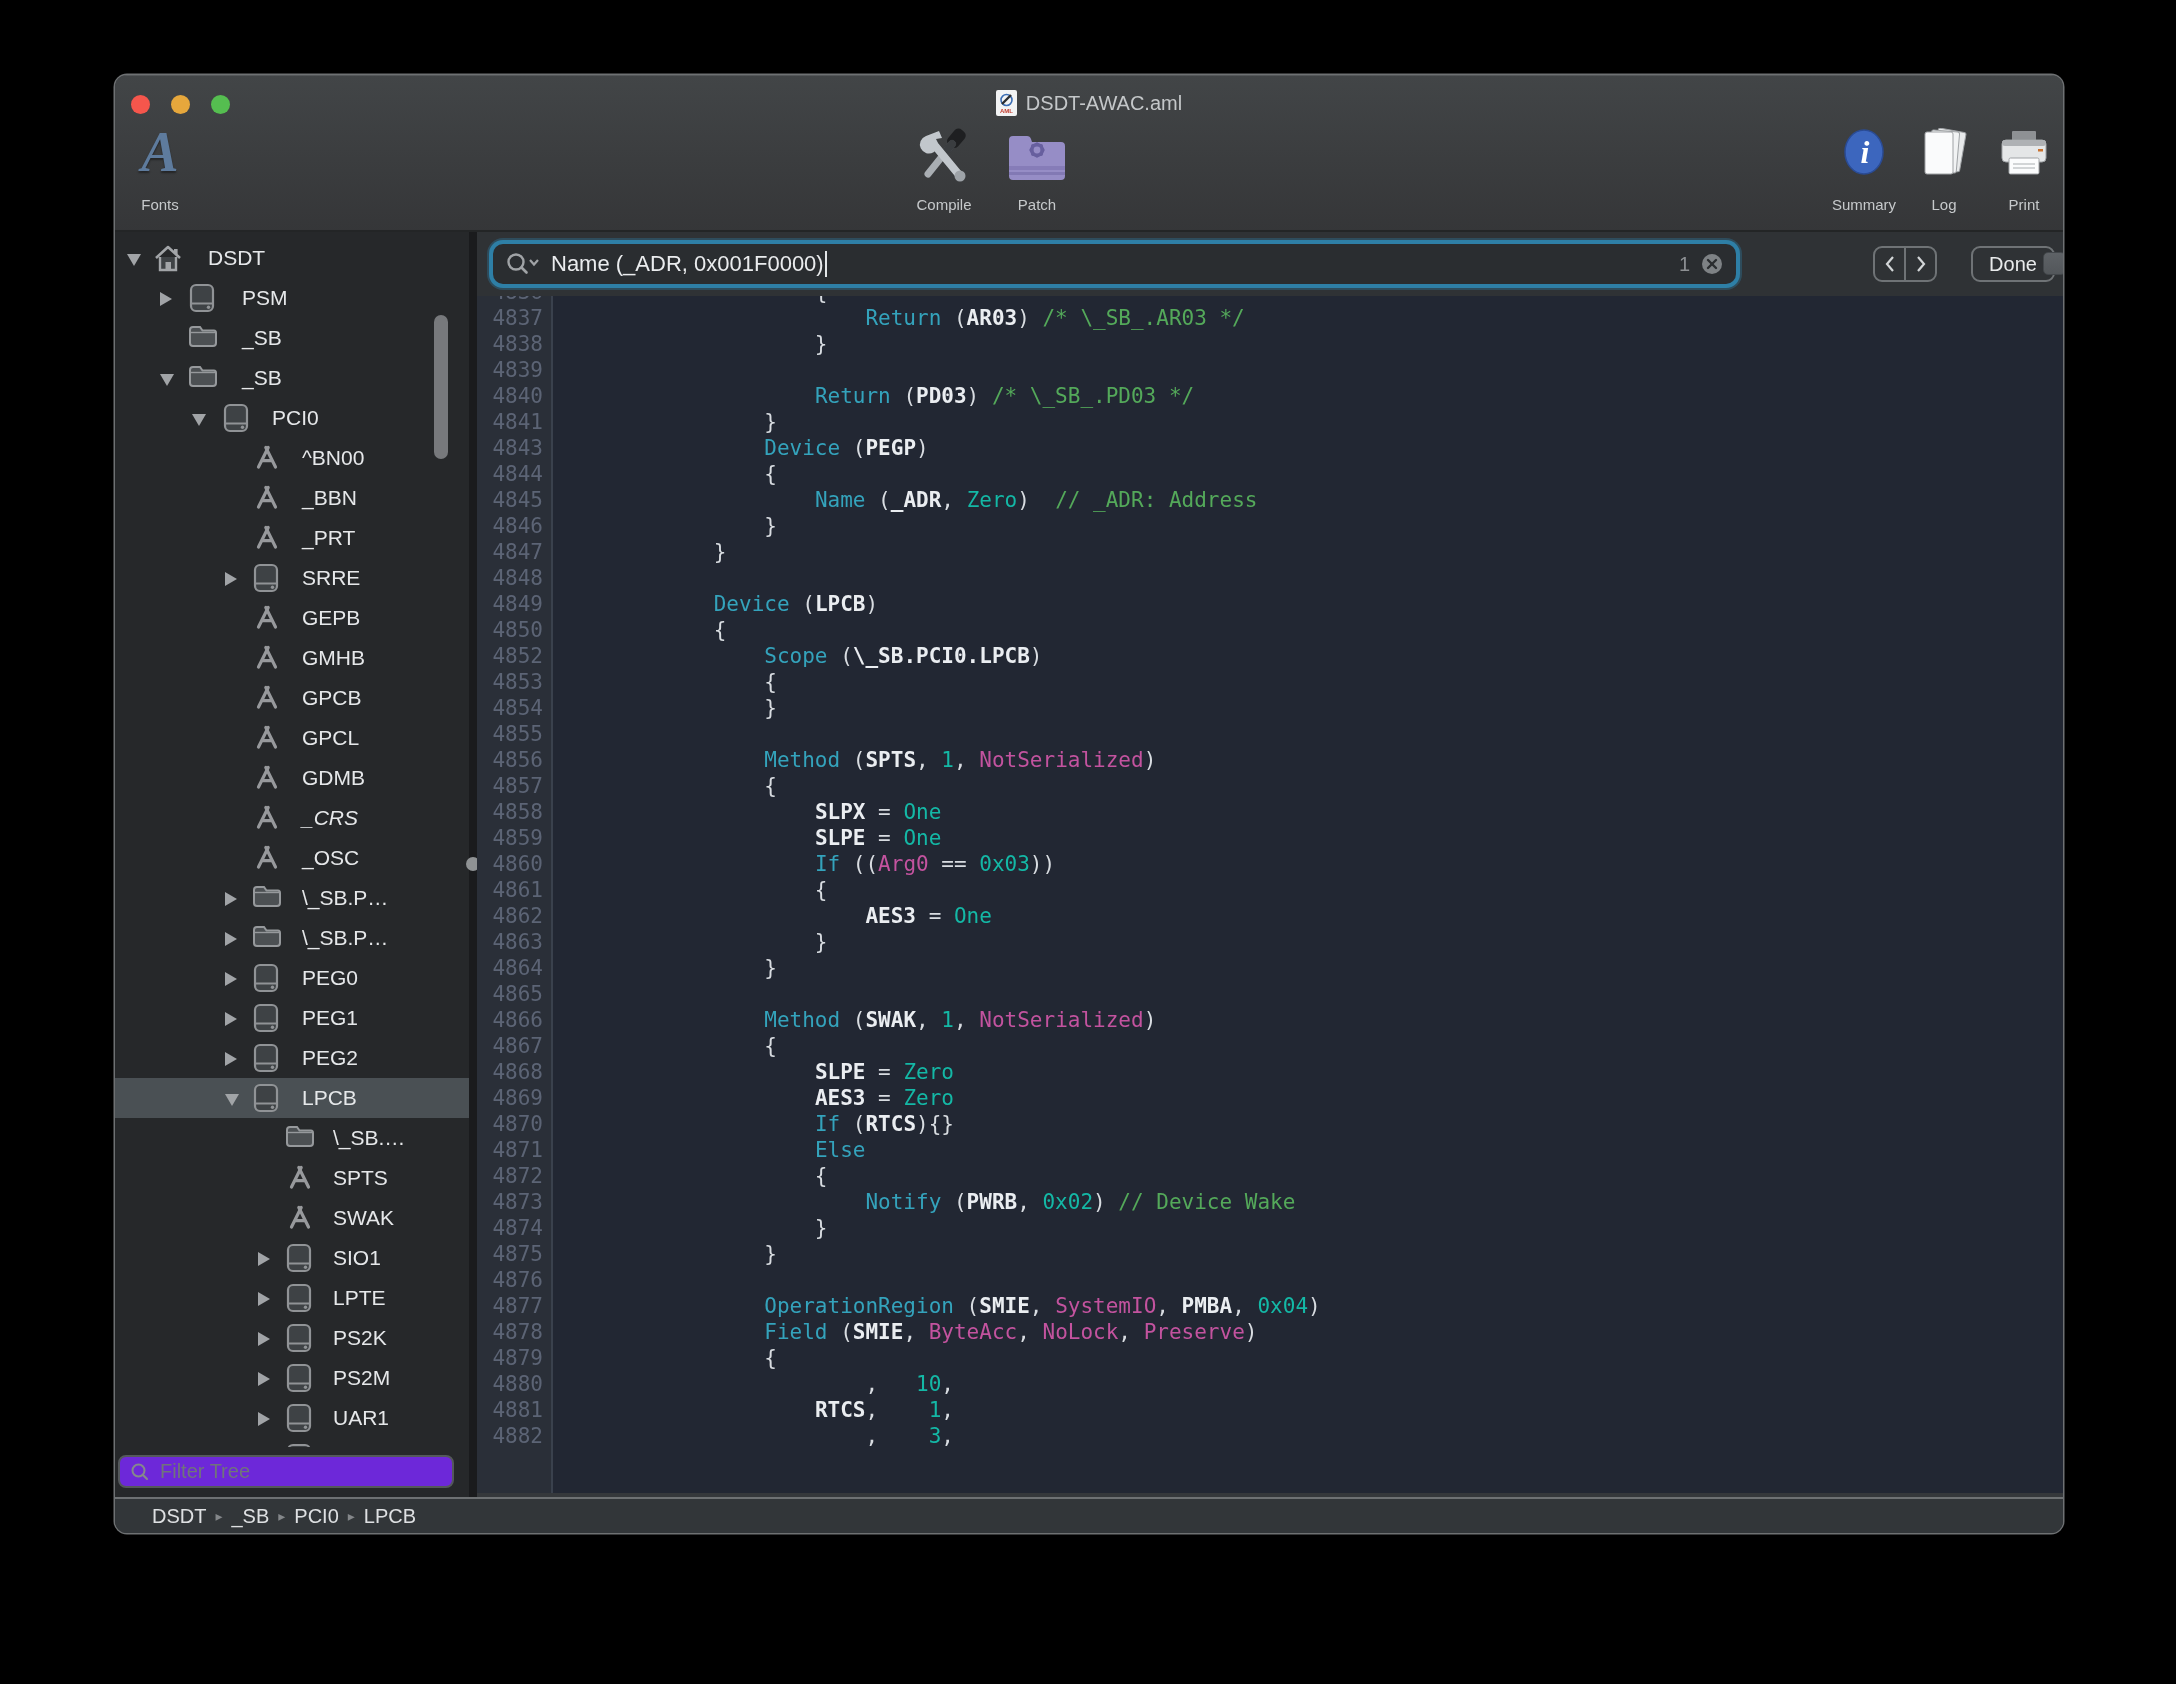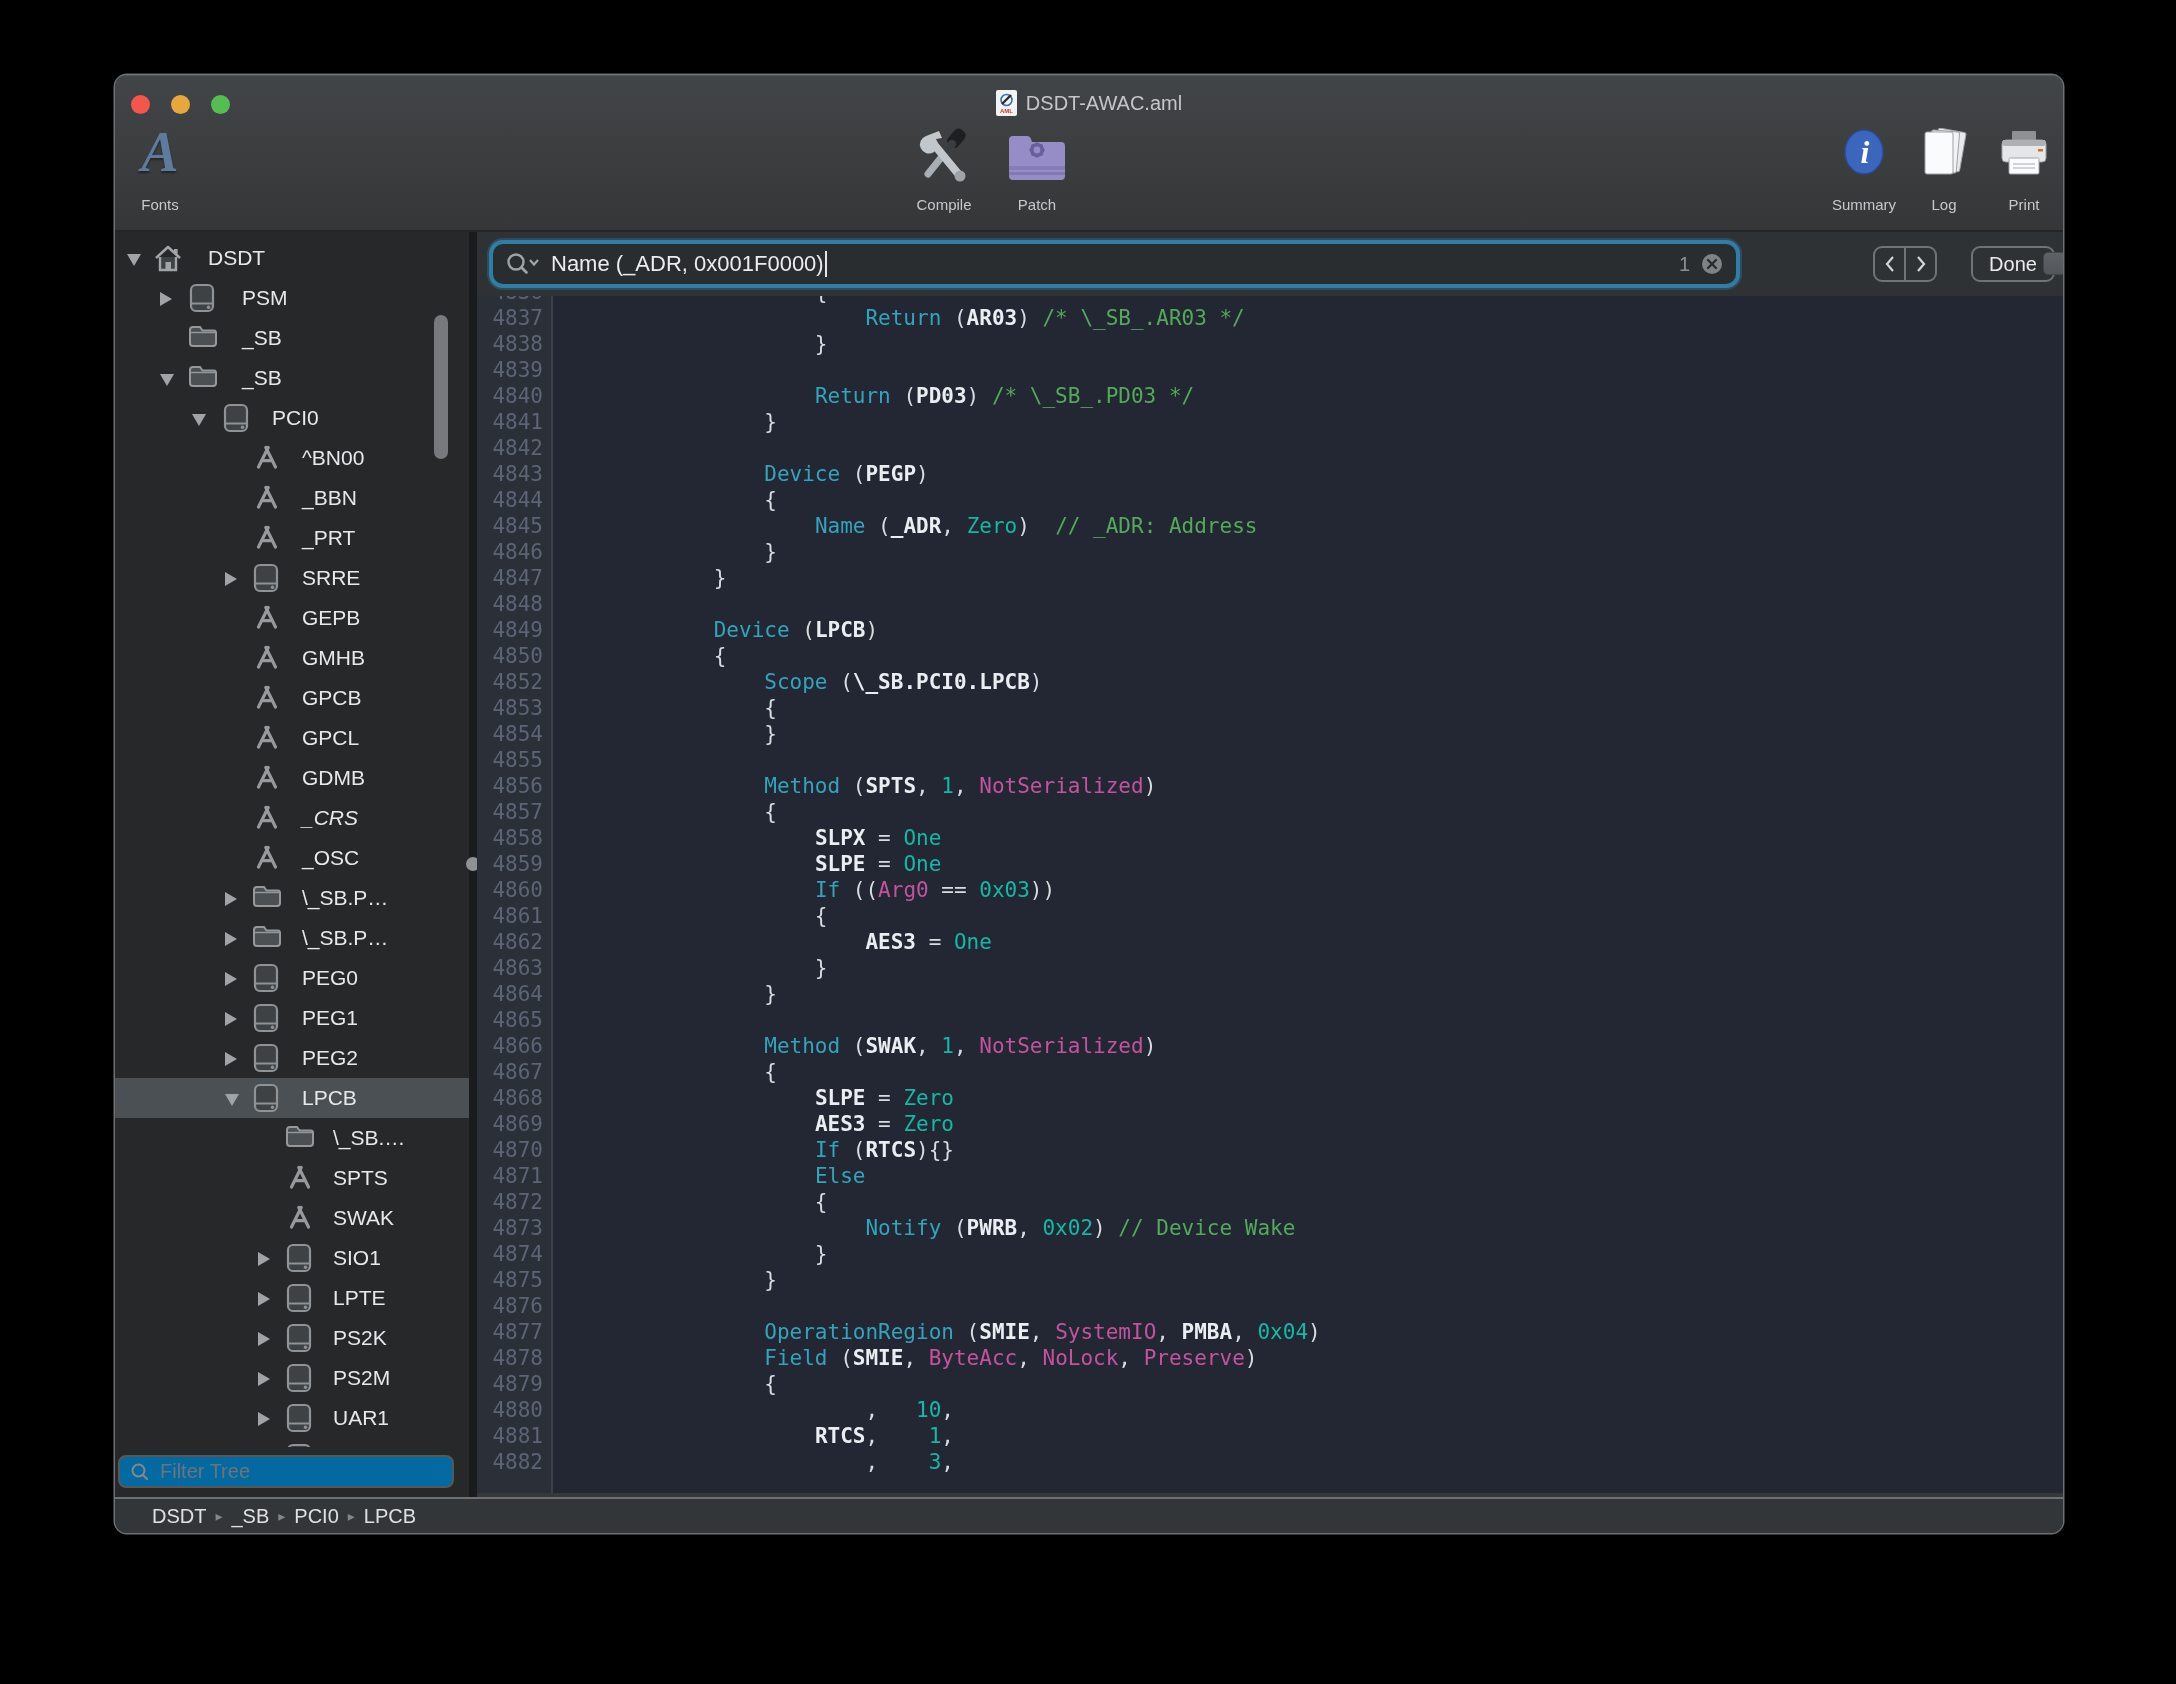--- a/index.html
+++ b/index.html
@@ -48,21 +48,21 @@
   .tree-row{position:absolute;left:0;width:354px;height:40px;}
   .tree-row.selected{background:#4A5054;}
   .disc{position:absolute;top:14px;width:0;height:0;}
   .disc.closed{border-left:12px solid #A1A4A7;border-top:7px solid transparent;border-bottom:7px solid transparent;}
   .disc.open{border-top:12px solid #A1A4A7;border-left:7px solid transparent;border-right:7px solid transparent;top:16px;}
   .tree-ic{position:absolute;top:5px;width:30px;height:30px;}
   .tree-lb{position:absolute;top:8px;color:#E6E8EA;font-size:21px;white-space:nowrap;}
   .scroll-pill{position:absolute;left:319px;top:83px;width:14px;height:144px;border-radius:7px;background:#77797C;}
   .filter-area{position:absolute;left:0;top:1215px;width:354px;height:50px;background:#26282A;}
   .filter-box{position:absolute;left:3px;top:8px;width:336px;height:33px;border:2px solid #54585B;
-              border-radius:8px;background:#0369a1;display:flex;align-items:center;box-sizing:border-box;}
+              border-radius:8px;background:#6d28d9;display:flex;align-items:center;box-sizing:border-box;}
   .filter-box input{background:none;border:none;outline:none;color:#BFC2C5;font-size:20px;
                     font-family:"Liberation Sans",sans-serif;width:260px;}
   .filter-box input::placeholder{color:#70747A;}
   .vdivider{position:absolute;left:354px;top:157px;width:8px;height:1265px;background:#1A1B1D;}
   .split-dot{position:absolute;left:351px;top:782px;width:14px;height:14px;border-radius:50%;background:#8F9294;}
   
   .editor{position:absolute;left:362px;top:221px;width:1586px;height:1197px;background:#222733;overflow:hidden;}
   .gutter-strip{position:absolute;left:0;top:0;width:74px;height:100%;background:#2A2F38;border-right:2px solid #3A414D;}
   .code-lines{position:absolute;left:0;top:-17px;width:100%;}
   .cl{display:flex;height:26px;line-height:26px;font-family:"DejaVu Sans Mono",monospace;font-size:21px;white-space:pre;}
@@ -511,21 +511,20 @@
 
     <div class="editor">
       <div class="gutter-strip"></div>
       <div class="code-lines">
           <div class="cl"><span class="ln">4836</span><span class="lc"><span class="t-p">                    {</span></span></div>
           <div class="cl"><span class="ln">4837</span><span class="lc"><span class="t-p">                        </span><span class="t-k">Return</span><span class="t-p"> (</span><span class="t-n">AR03</span><span class="t-p">) </span><span class="t-c">/* \_SB_.AR03 */</span></span></div>
           <div class="cl"><span class="ln">4838</span><span class="lc"><span class="t-p">                    }</span></span></div>
           <div class="cl"><span class="ln">4839</span><span class="lc"></span></div>
           <div class="cl"><span class="ln">4840</span><span class="lc"><span class="t-p">                    </span><span class="t-k">Return</span><span class="t-p"> (</span><span class="t-n">PD03</span><span class="t-p">) </span><span class="t-c">/* \_SB_.PD03 */</span></span></div>
           <div class="cl"><span class="ln">4841</span><span class="lc"><span class="t-p">                }</span></span></div>
-          <div class="cl"><span class="ln">4842</span><span class="lc"></span></div>
           <div class="cl"><span class="ln">4843</span><span class="lc"><span class="t-p">                </span><span class="t-k">Device</span><span class="t-p"> (</span><span class="t-n">PEGP</span><span class="t-p">)</span></span></div>
           <div class="cl"><span class="ln">4844</span><span class="lc"><span class="t-p">                {</span></span></div>
           <div class="cl"><span class="ln">4845</span><span class="lc"><span class="t-p">                    </span><span class="t-k">Name</span><span class="t-p"> (</span><span class="t-n">_ADR</span><span class="t-p">, </span><span class="t-u">Zero</span><span class="t-p">)  </span><span class="t-c">// _ADR: Address</span></span></div>
           <div class="cl"><span class="ln">4846</span><span class="lc"><span class="t-p">                }</span></span></div>
           <div class="cl"><span class="ln">4847</span><span class="lc"><span class="t-p">            }</span></span></div>
           <div class="cl"><span class="ln">4848</span><span class="lc"></span></div>
           <div class="cl"><span class="ln">4849</span><span class="lc"><span class="t-p">            </span><span class="t-k">Device</span><span class="t-p"> (</span><span class="t-n">LPCB</span><span class="t-p">)</span></span></div>
           <div class="cl"><span class="ln">4850</span><span class="lc"><span class="t-p">            {</span></span></div>
           <div class="cl"><span class="ln">4852</span><span class="lc"><span class="t-p">                </span><span class="t-k">Scope</span><span class="t-p"> (</span><span class="t-n">\_SB.PCI0.LPCB</span><span class="t-p">)</span></span></div>
           <div class="cl"><span class="ln">4853</span><span class="lc"><span class="t-p">                {</span></span></div>

